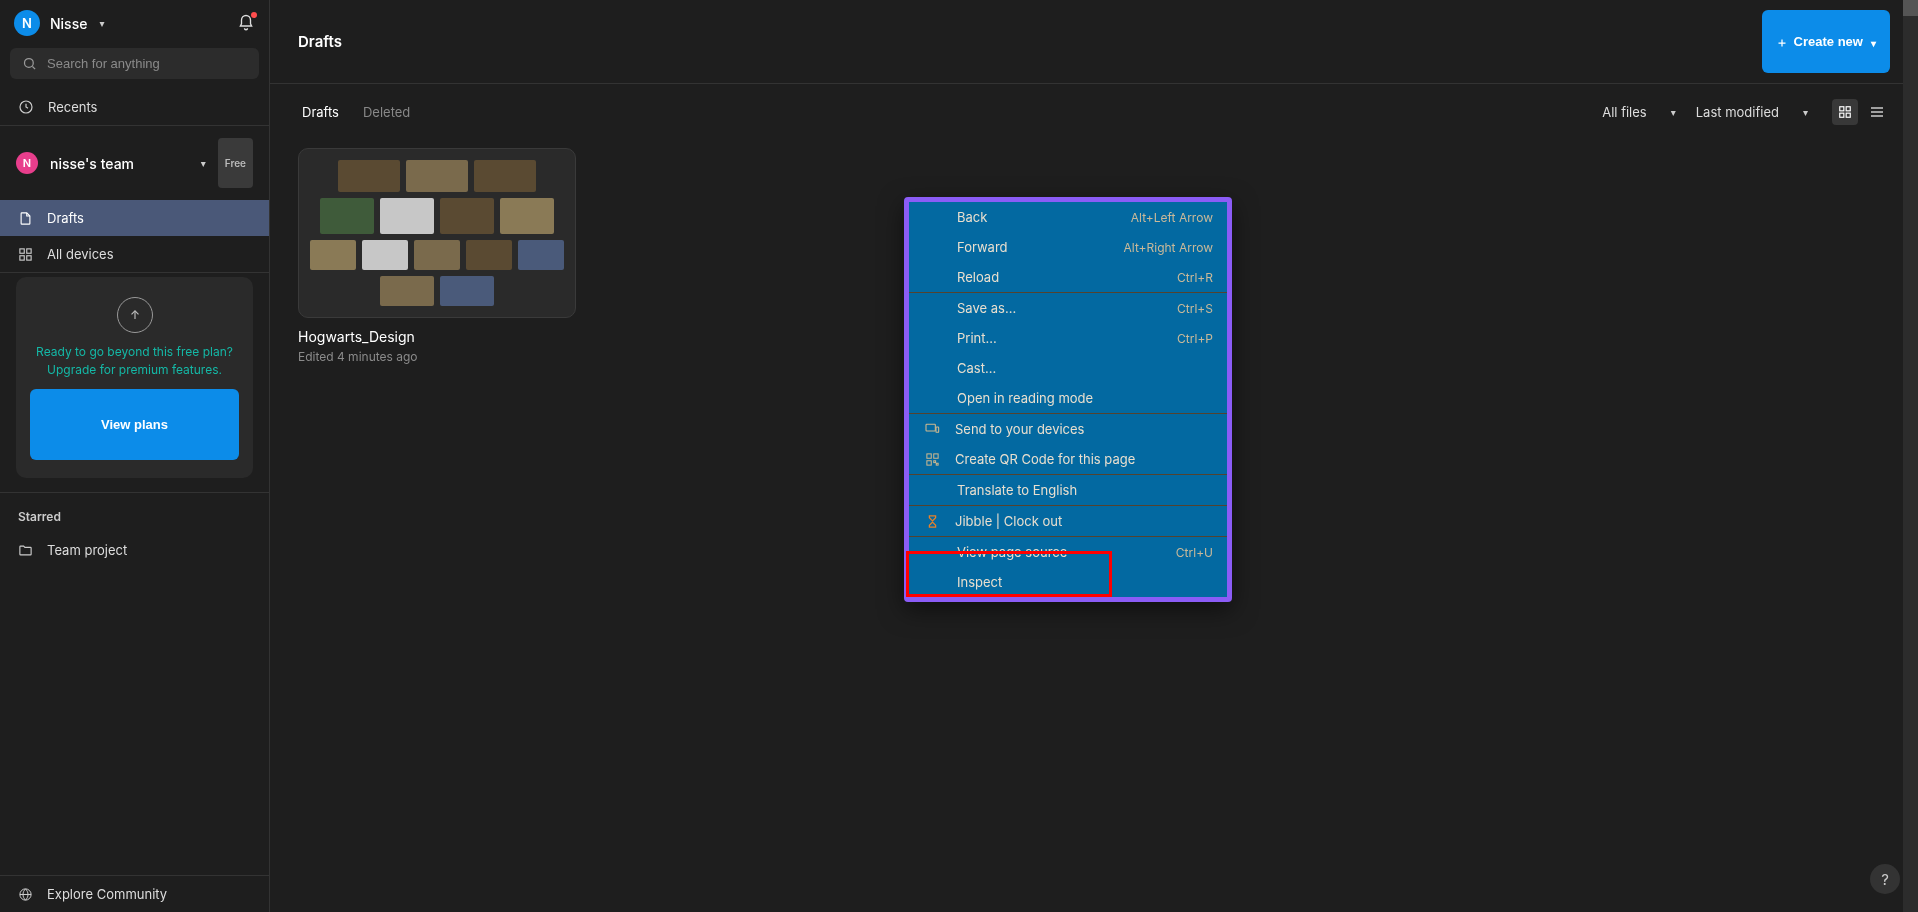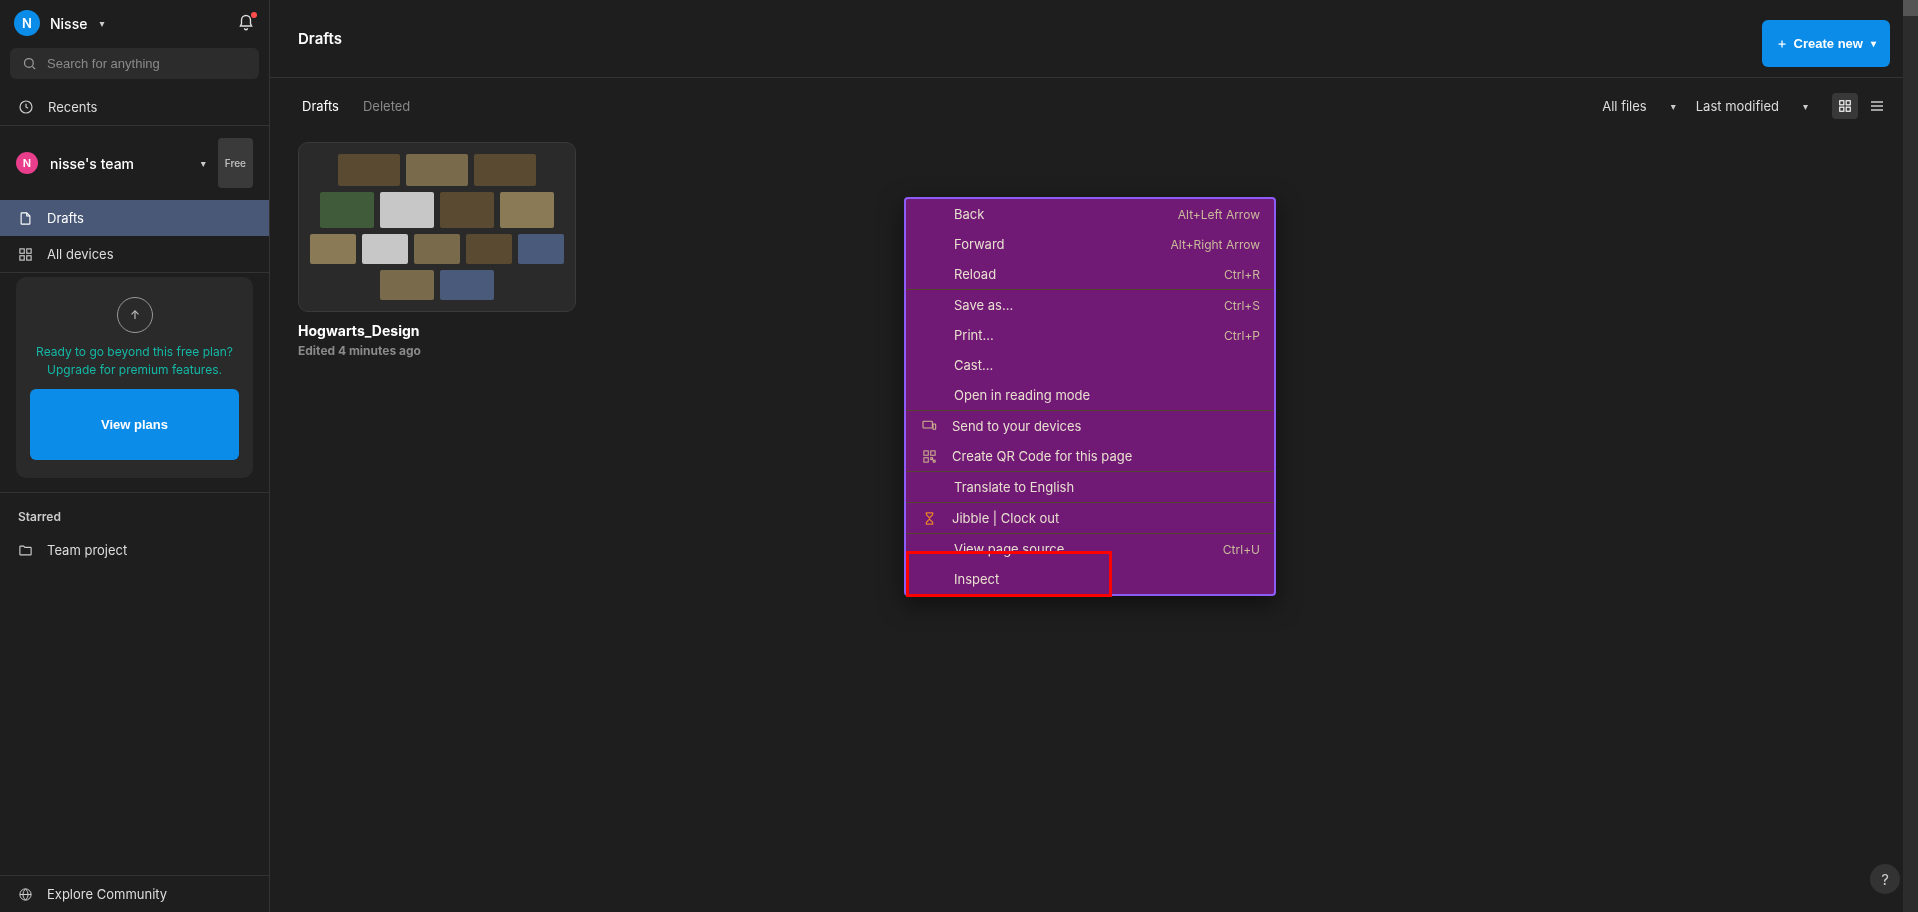--- a/index.html
+++ b/index.html
@@ -43,47 +43,47 @@
 
   .section-label { padding:16px 18px 8px; font-size:12px; font-weight:600; color:#ccc; }
 
   .sb-footer { margin-top:auto;text-align:center; }
 
   
   .main { flex:1; display:flex; flex-direction:column; height:100%; position:relative; background:#2c2c2c; }
   .main-inner { background:#1e1e1e; width:100%; height:100%; display:flex; flex-direction:column; }
   .header { display:flex; align-items:center; justify-content:space-between; padding:10px 28px; border-bottom:1px solid #333; }
   .page-title { font-size:15px; font-weight:600; color:#fff; }
-  .create-btn { background:#0c8ce9; color:#fff; display:flex; align-items:center; gap:6px; border:none; border-radius:6px; padding:16px 14px; font-size:13px; font-weight:600; cursor:pointer;margin-top:10px; }
+  .create-btn { background:#0c8ce9; color:#fff; display:flex; align-items:flex-end; gap:6px; border:none; border-radius:6px; padding:24px 14px; font-size:13px; font-weight:600; cursor:pointer; }
 
   .toolbar { display:flex; align-items:center; justify-content:space-between; padding:10px 28px 0; }
   .tabs { display:flex; gap:24px; font-size:13px; padding:10px 4px; }
   .tab { color:#888; cursor:pointer; }
   .tab.active { color:#fff; }
   .filters { display:flex; align-items:center; gap:20px; font-size:13px; color:#ddd; }
   .filter { display:flex; align-items:center; gap:22px; cursor:pointer; }
   .view-toggle { display:flex; align-items:center; gap:6px; margin-left:4px; }
   .vt-btn { width:26px; height:26px; border-radius:4px; display:flex; align-items:center; justify-content:center; cursor:pointer; color:#ccc; }
   .vt-btn.on { background:#383838; color:#fff; }
 
   .content { padding:18px 28px; flex:1; overflow:auto; }
-  .card { width:278px;font-weight:bold; }
+  .card { width:278px; }
   .thumb { width:278px; height:170px; background:#2a2a2a; border:1px solid #3a3a3a; border-radius:10px; padding:12px; display:flex; flex-direction:column; gap:6px; align-items:center; justify-content:center; }
   .trow { display:flex; gap:6px; justify-content:center; }
   .tcell { background:#6b5a3f; border-radius:2px; }
   .r1 .tcell { width:62px; height:32px; }
   .r2 .tcell { width:54px; height:36px; }
   .r3 .tcell { width:46px; height:30px; }
   .r4 .tcell { width:54px; height:30px; }
   .tc-a{background:#3f5b3a;} .tc-b{background:#7a6a4c;} .tc-c{background:#5a4a32;} .tc-d{background:#8a7a56;} .tc-e{background:#4a5a7a;} .tc-f{background:#c7c7c7;}
   .file-title { font-size:14px; color:#fff; margin-top:10px; cursor:pointer; }
   .file-sub { font-size:12px; color:#8a8a8a; margin-top:4px; }
 
   
-  .ctx { position:absolute; left:634px; top:197px; width:372px; background:#701a75; border:2px solid #8b5cf6; border-radius:4px; box-shadow:0 8px 24px rgba(0,0,0,0.5); font-size:13px; color:#e9dfcf; overflow:hidden; }
+  .ctx { position:absolute; left:634px; top:197px; width:328px; background:#0369a1; border:5px solid #8b5cf6; border-radius:4px; box-shadow:0 8px 24px rgba(0,0,0,0.5); font-size:13px; color:#e9dfcf; overflow:hidden; }
   .ctx-item { display:flex; align-items:center; gap:14px; padding:7px 14px 7px 14px; cursor:pointer; }
   .ctx-ico { width:18px; display:flex; align-items:center; justify-content:center; color:#d0b98f; }
   .ctx-label { flex:1; }
   .ctx-accel { color:#c9b99a; font-size:12px; }
   .ctx-sep { height:1px; background:#55432f; }
   .ctx-pad { padding-left:48px; }
   .highlight-box { position:absolute; left:636px; top:551px; width:206px; height:46px; border:3px solid #ff0000; pointer-events:none; }
 
   .help-float { position:absolute; right:18px; bottom:18px; width:30px; height:30px; border-radius:50%; background:#333; display:flex; align-items:center; justify-content:center; color:#ccc; font-size:15px; cursor:pointer; }
 

